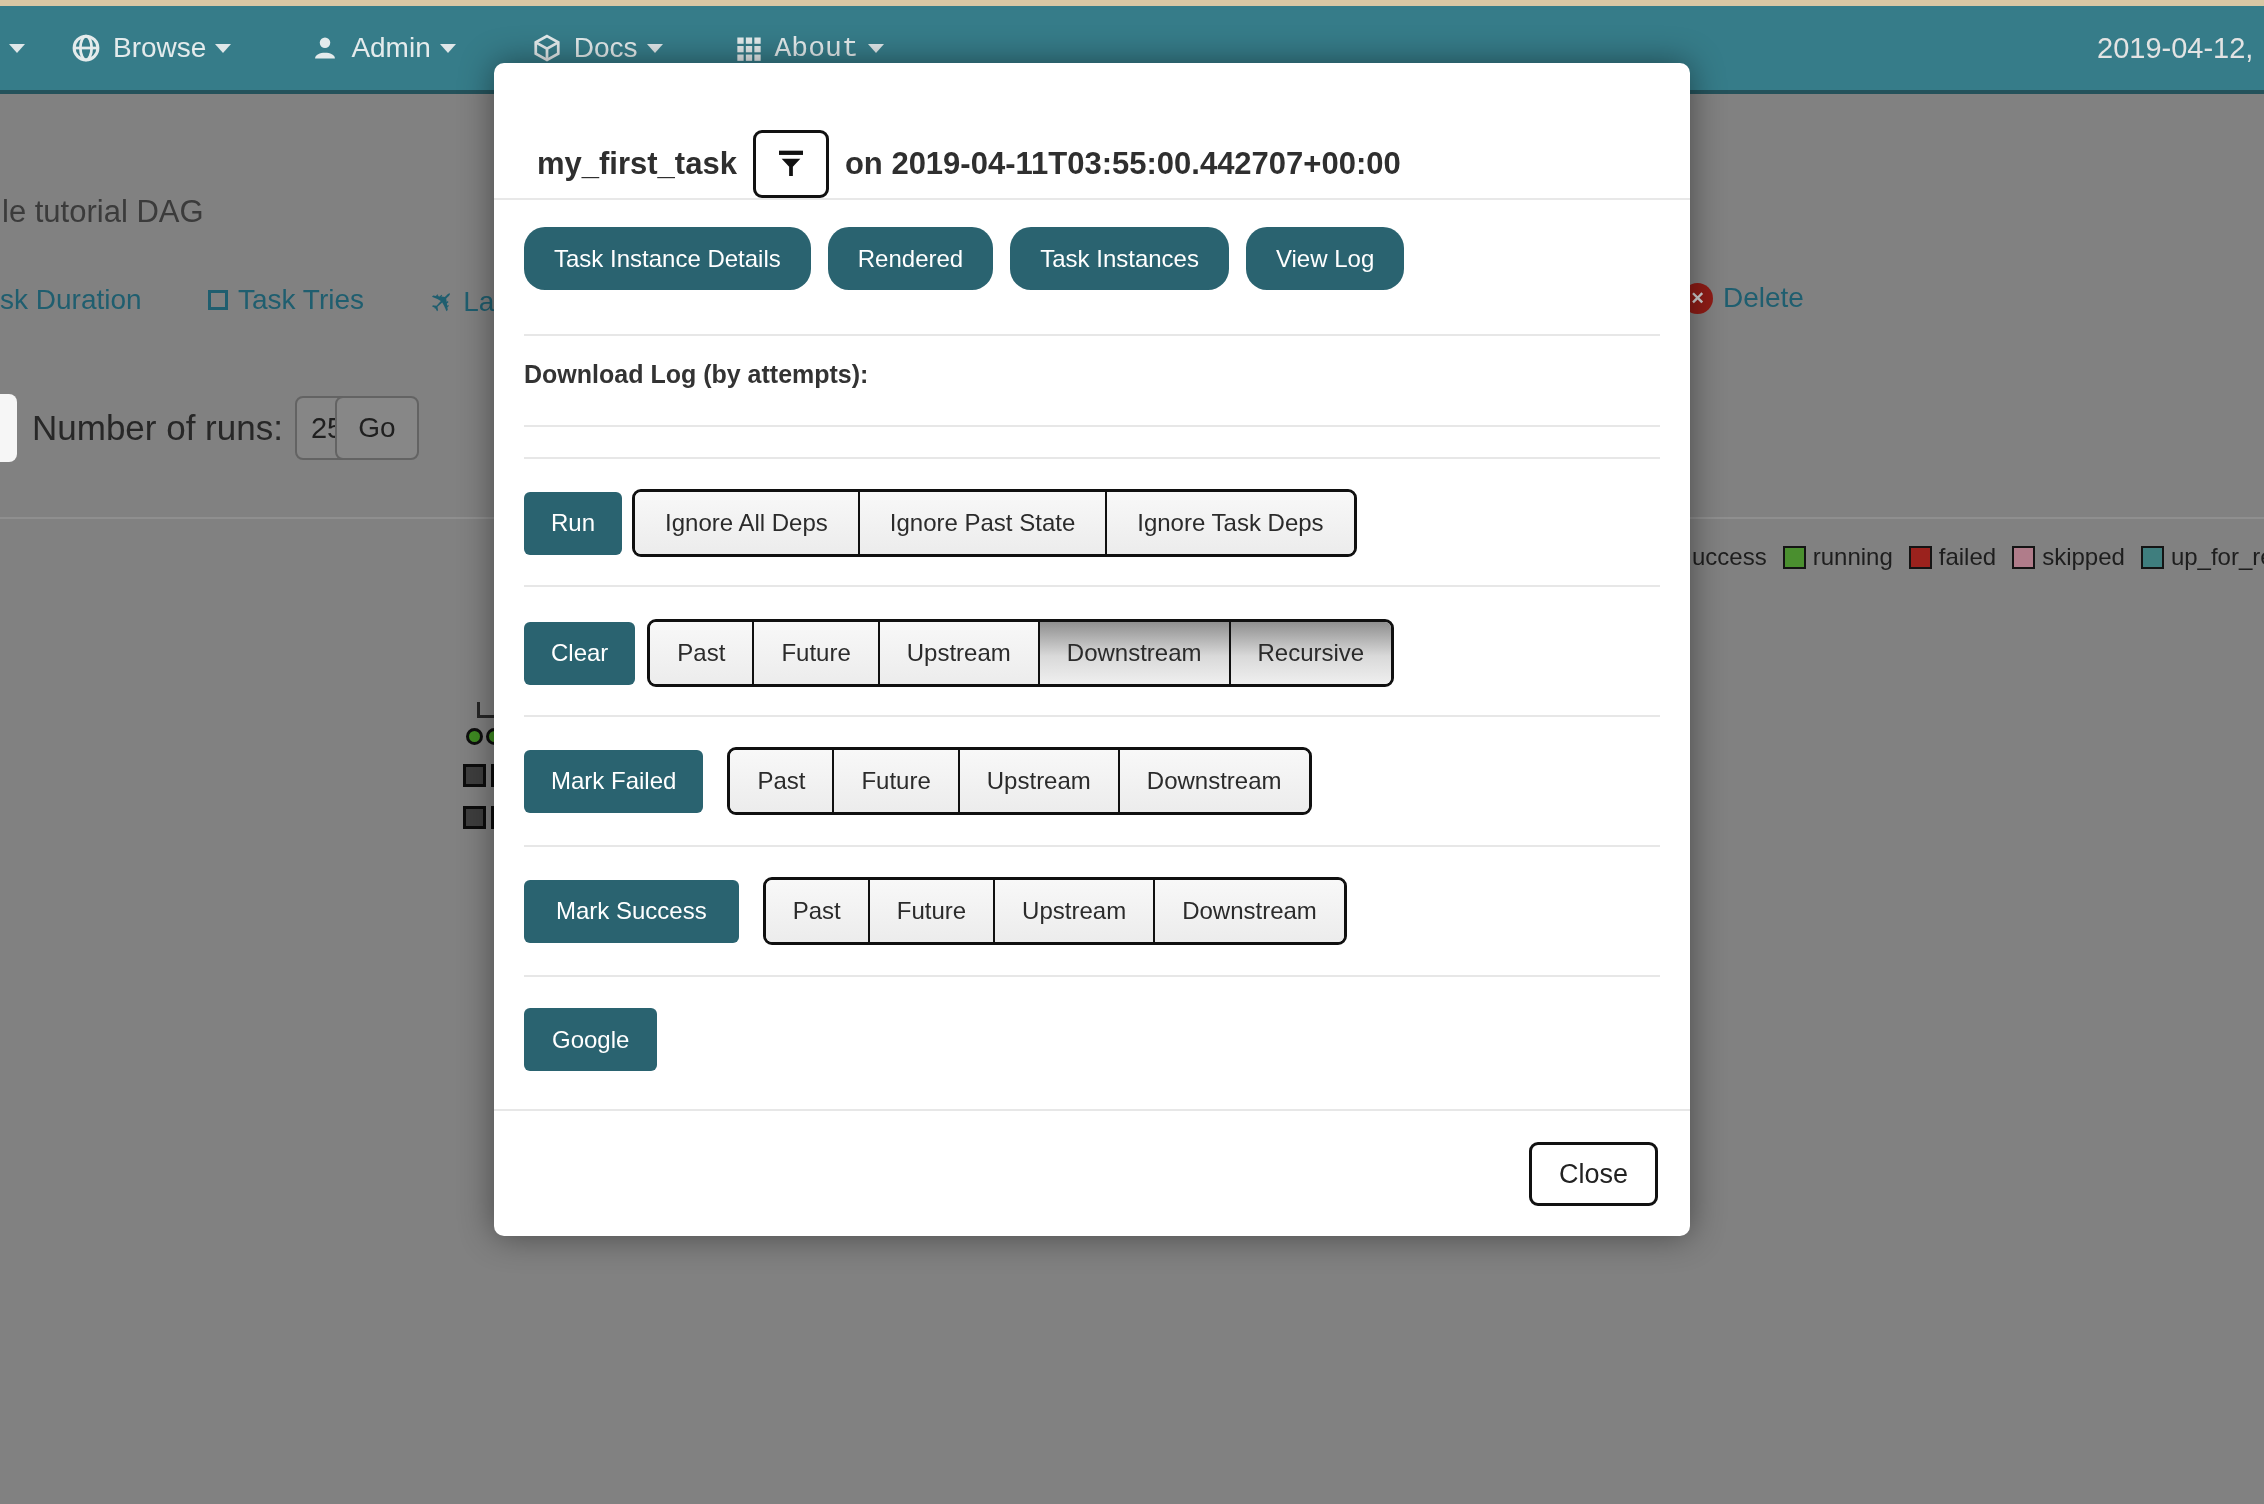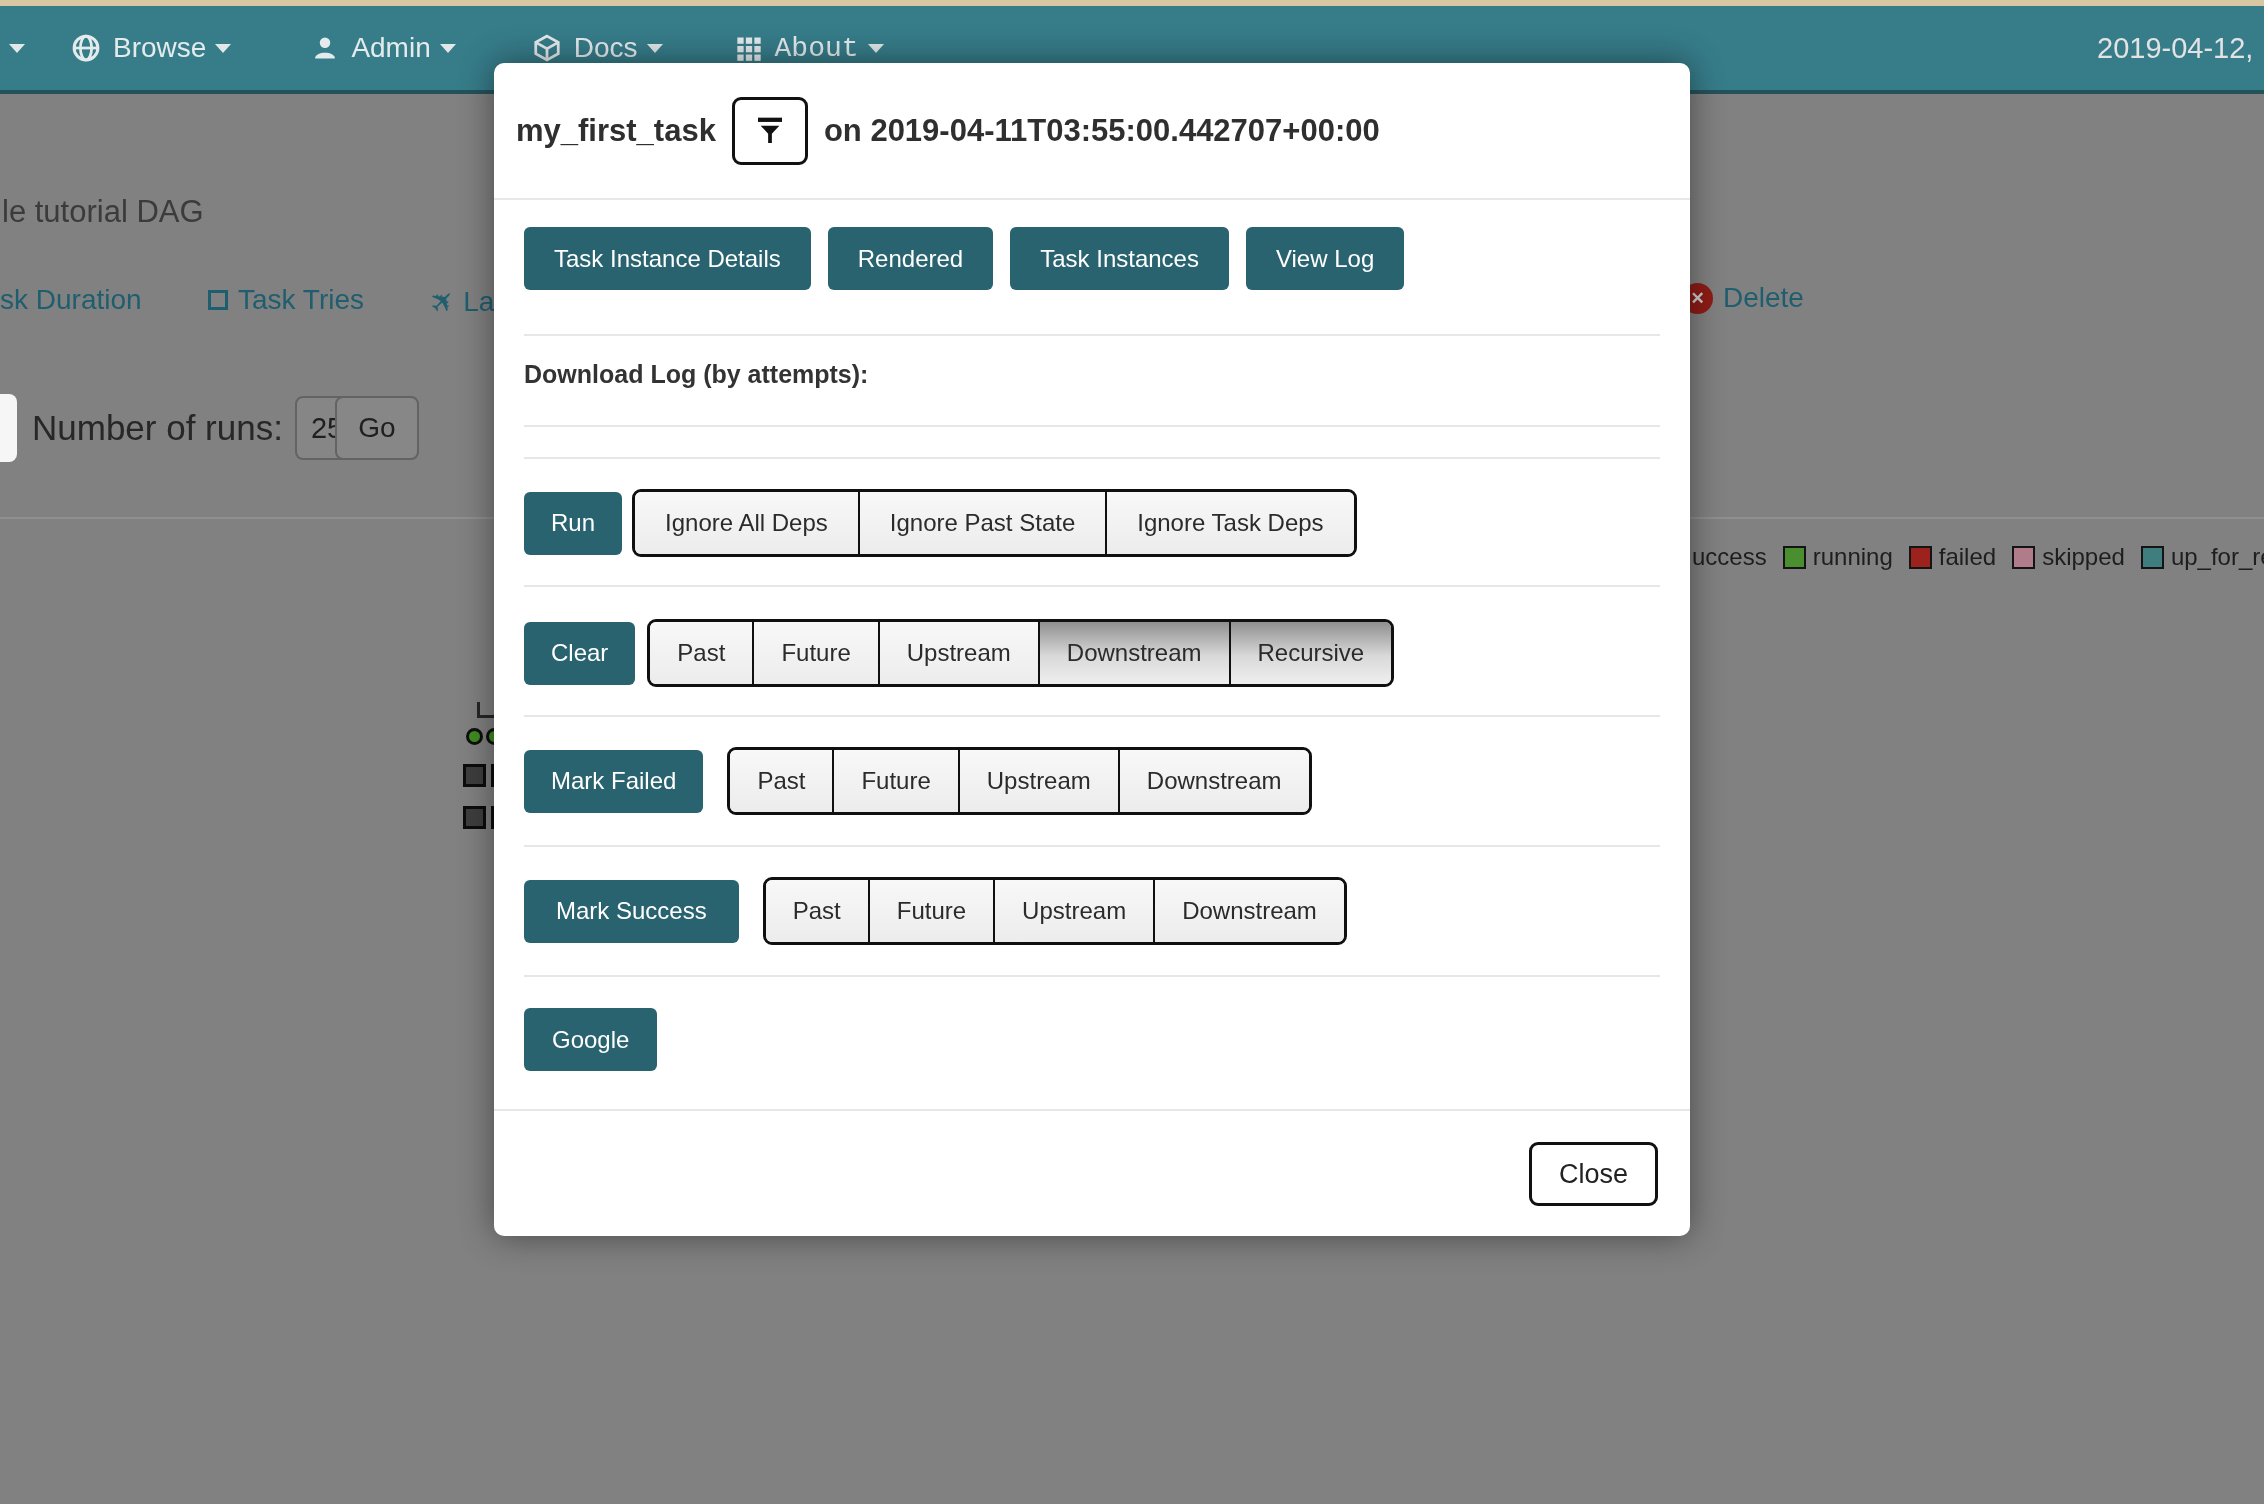--- a/index.html
+++ b/index.html
@@ -49,28 +49,28 @@
   .leg-item { display:flex; align-items:center; gap:7px; font-size:24px; color:#1e1e1e; }
   .swatch { width:23px; height:23px; border:2.5px solid #141414; }
 
   
   .tree-line { position:absolute; background:#262626; }
   .tree-circle { position:absolute; width:17px; height:17px; border-radius:50%; background:#3f8c22; border:3.5px solid #0f0f0f; }
   .tree-sq { position:absolute; width:23px; height:23px; background:#3e3e3e; border:3px solid #0c0c0c; }
 
   
   #modal { position:absolute; left:494px; top:63px; width:1196px; height:1173px; background:#fff; border-radius:10px; z-index:10; box-shadow:0 0 34px rgba(0,0,0,0.45); }
-  #modal-header { height:137px; border-bottom:2px solid #e8e8e8; display:flex; align-items:center; padding:0 22px; }
+  #modal-header { height:137px; border-bottom:2px solid #e8e8e8; display:flex; align-items:flex-end; padding:0 43px; }
   #modal-title { display:flex; align-items:center; gap:16px; font-size:31px; font-weight:bold; color:#2f2f2f; white-space:nowrap; }
   #filter-btn { width:76px; height:68px; background:#fff; border:3.5px solid #111; border-radius:9px; display:flex; align-items:center; justify-content:center; cursor:pointer; }
 
   #modal-body { padding:0 30px; }
   .btn-teal { display:inline-flex; align-items:center; justify-content:center; height:63px; background:#2a6370; color:#fff; font-size:24px; border:none; border-radius:6px; cursor:pointer; white-space:nowrap; }
   #detail-btn-row { margin-top:27px; display:flex; gap:17px; }
-  #detail-btn-row .btn-teal { padding:0 30px; }
+  #detail-btn-row .btn-teal { padding:0 30px;border-radius:21px; }
 
   hr.mhr { border:none; border-top:2px solid #e7e7e7; }
   #hrA { margin-top:44px; } #hrB { margin-top:36px; } #hrC { margin-top:30px; }
   #hrD { margin-top:28px; } #hrE { margin-top:28px; } #hrF { margin-top:30px; } #hrG { margin-top:30px; }
 
   #download-label { margin-top:24px; font-size:25px; font-weight:bold; color:#333; }
 
   .action-row { display:flex; align-items:center; }
   #run-row { margin-top:30px; gap:10px; }
   #clear-row { margin-top:32px; gap:12px; }

